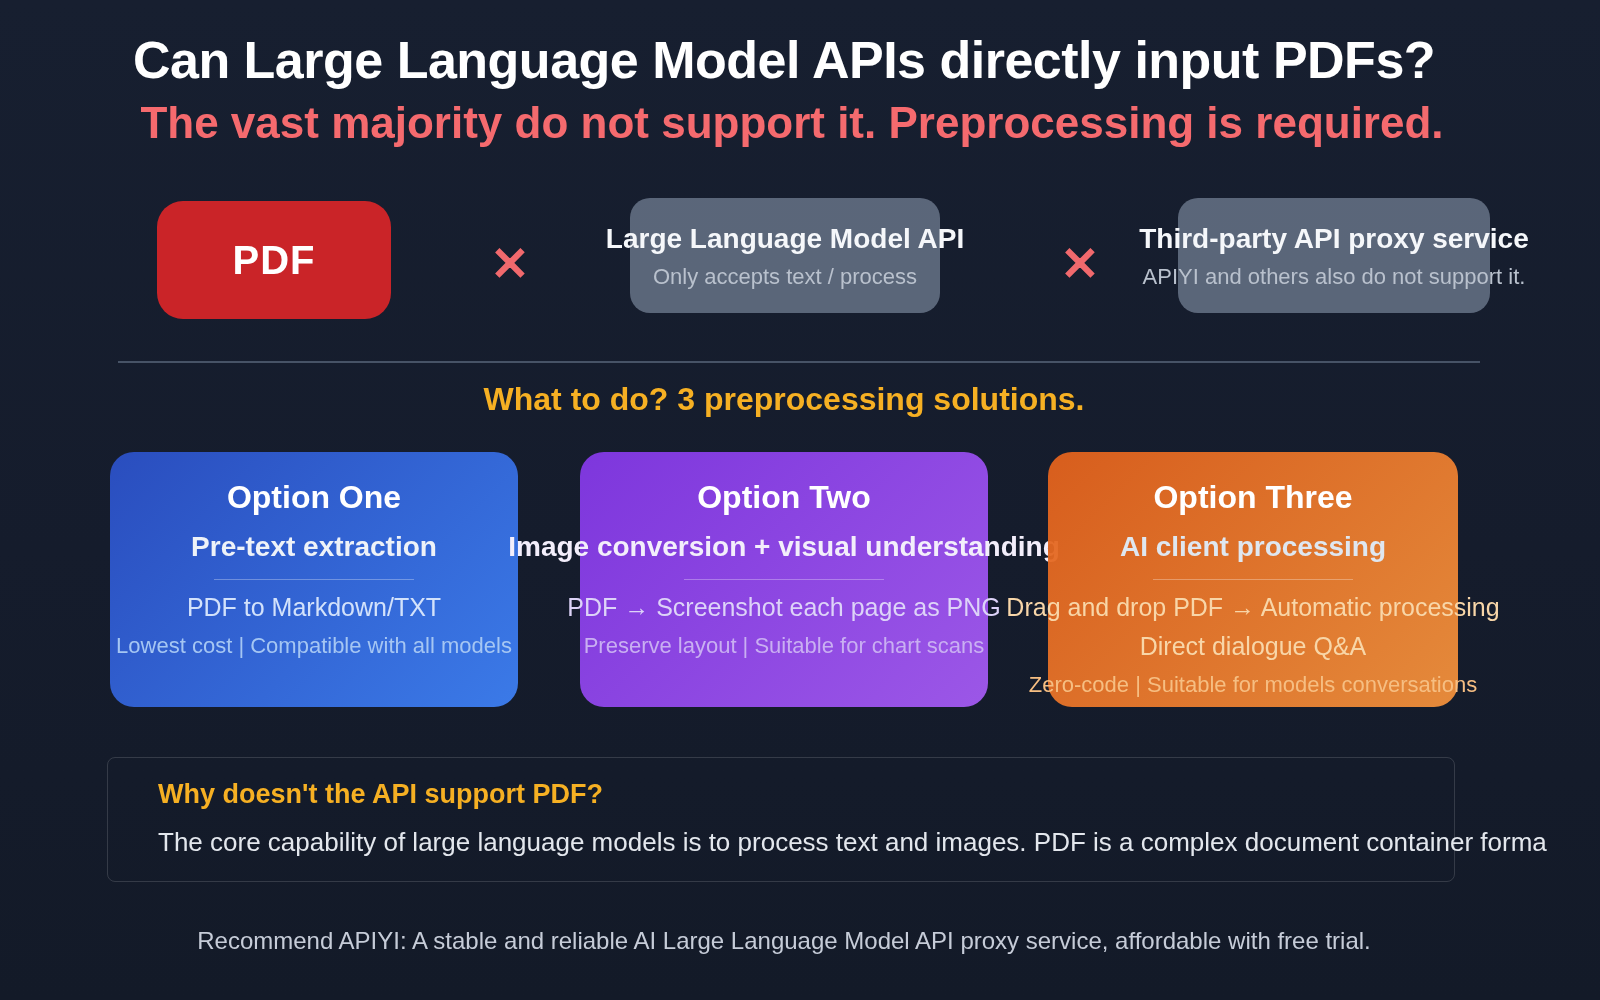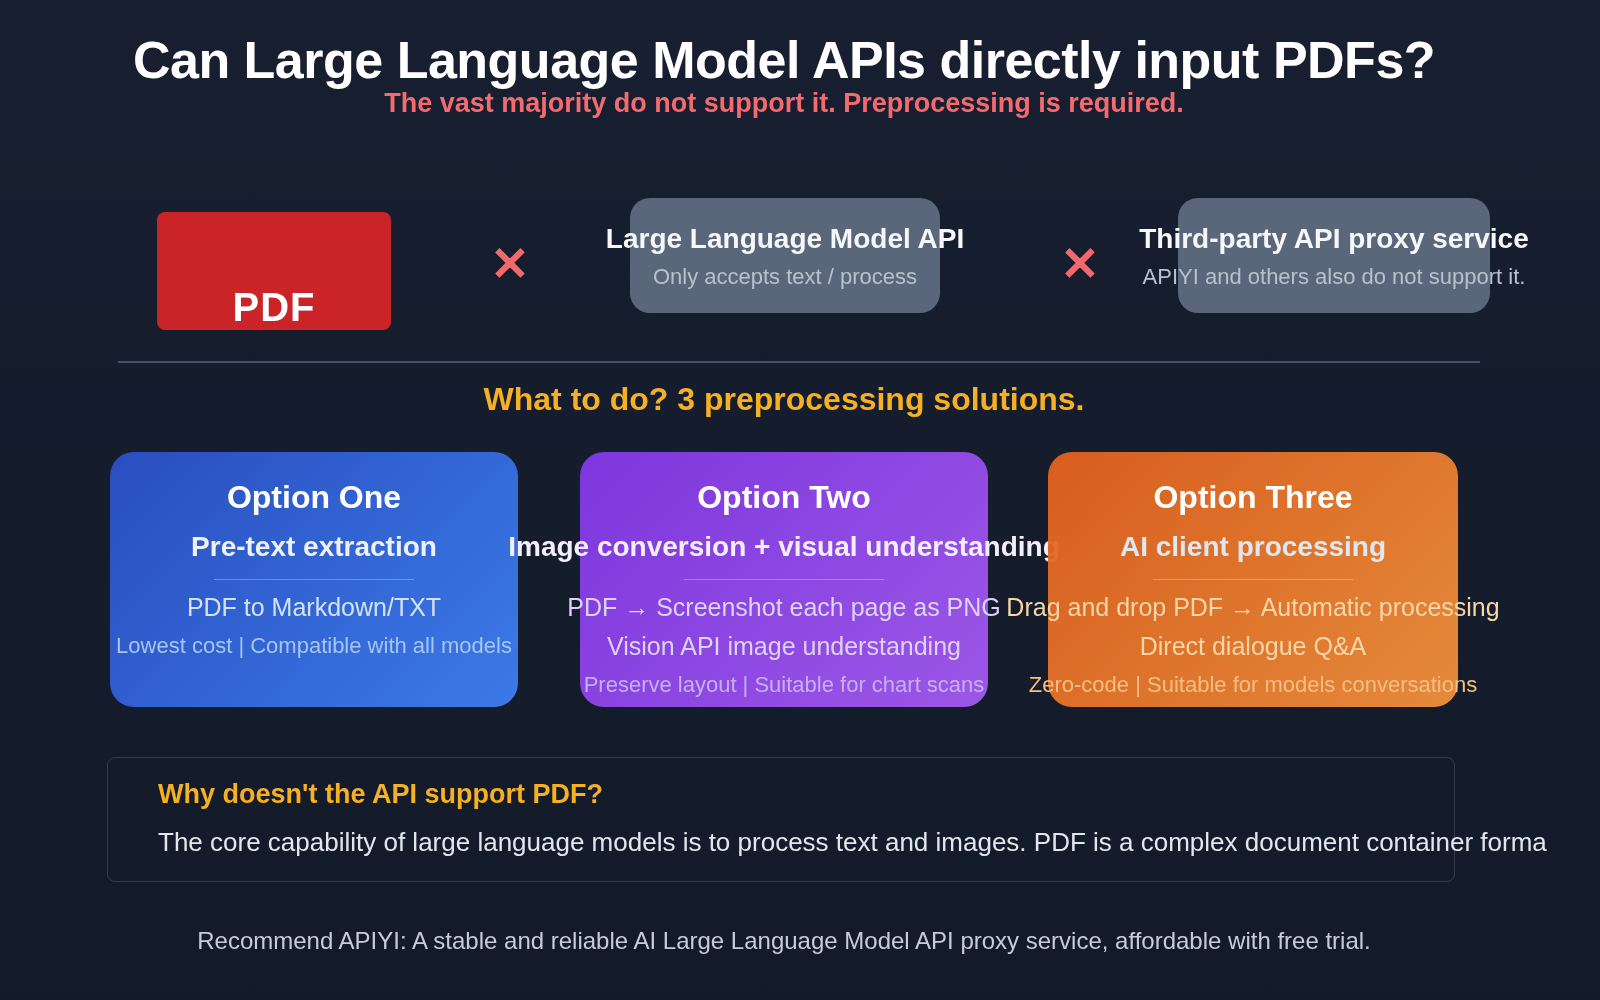--- a/index.html
+++ b/index.html
@@ -13,31 +13,32 @@
     -webkit-font-smoothing: antialiased;
   }
 
   .page-title {
     position: absolute; left: 0; top: 30px; width: 1568px;
     margin: 0; text-align: center;
     font-size: 52px; font-weight: 700; color: #ffffff; letter-spacing: -0.5px;
     white-space: nowrap;
   }
   .page-subtitle {
-    position: absolute; left: 0; top: 88px; width: 1568px;
+    position: absolute; left: 0; top: 98px; width: 1568px;
     margin: 0; text-align: center;
-    font-size: 27px; font-weight: 700; color: #f56a6e;
+    font-size: 44px; font-weight: 700; color: #f56a6e;
     white-space: nowrap;
+    padding-left: 8px;
   }
 
   
   .pdf-box {
-    position: absolute; left: 157px; top: 212px; width: 234px; height: 118px;
-    background: #ca2428; border-radius: 8px;
-    display: flex; align-items: flex-end; justify-content: center;
+    position: absolute; left: 157px; top: 201px; width: 234px; height: 118px;
+    background: #ca2428; border-radius: 26px;
+    display: flex; align-items: center; justify-content: center;
   }
   .pdf-box span { font-size: 40px; font-weight: 700; color: #ffffff; letter-spacing: 1px; }
   .cross {
     position: absolute; width: 64px; height: 64px;
     color: #f1696d; font-size: 47px; font-weight: 700;
     display: flex; align-items: center; justify-content: center;
   }
   .cross-1 { left: 478px; top: 231px; }
   .cross-2 { left: 1048px; top: 231px; }
   .eq-item { position: absolute; top: 198px; height: 115px; }
@@ -149,21 +150,20 @@
     <div class="card-divider"></div>
     <div class="card-line">PDF to Markdown/TXT</div>
     <div class="card-feature">Lowest cost | Compatible with all models</div>
   </div>
 
   <div class="card card-2">
     <div class="card-title">Option Two</div>
     <div class="card-subtitle">Image conversion + visual understanding</div>
     <div class="card-divider"></div>
     <div class="card-line">PDF → Screenshot each page as PNG</div>
-    <div class="card-line">Vision API image understanding</div>
     <div class="card-feature">Preserve layout | Suitable for chart scans</div>
   </div>
 
   <div class="card card-3">
     <div class="card-title">Option Three</div>
     <div class="card-subtitle">AI client processing</div>
     <div class="card-divider"></div>
     <div class="card-line">Drag and drop PDF → Automatic processing</div>
     <div class="card-line">Direct dialogue Q&amp;A</div>
     <div class="card-feature">Zero-code | Suitable for models conversations</div>

